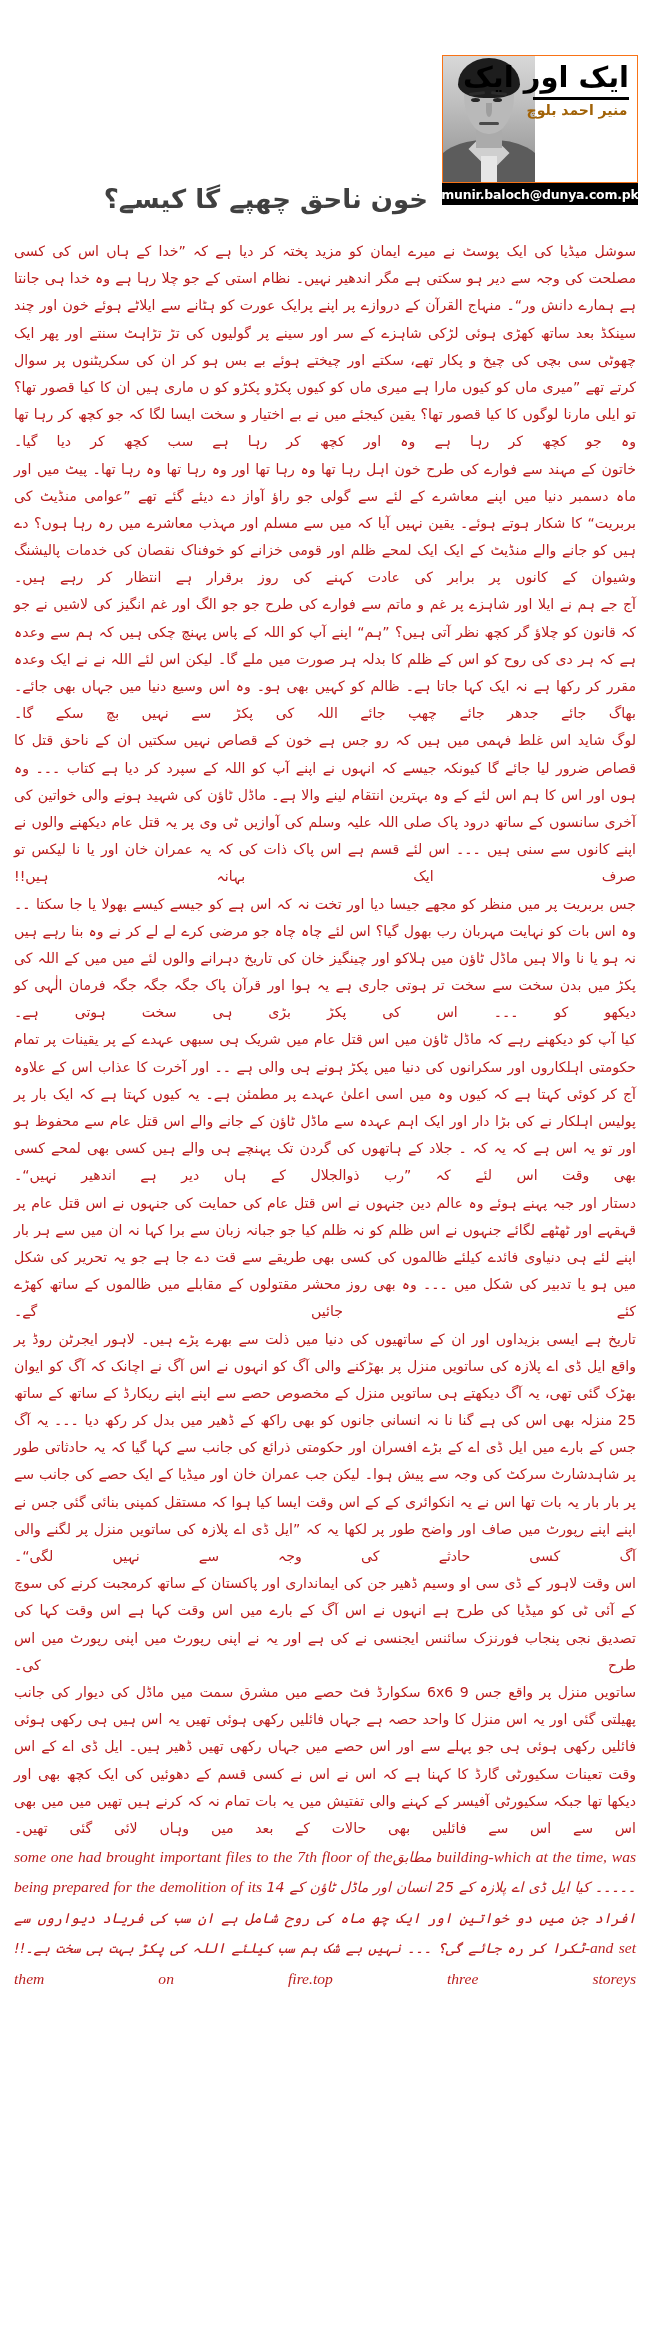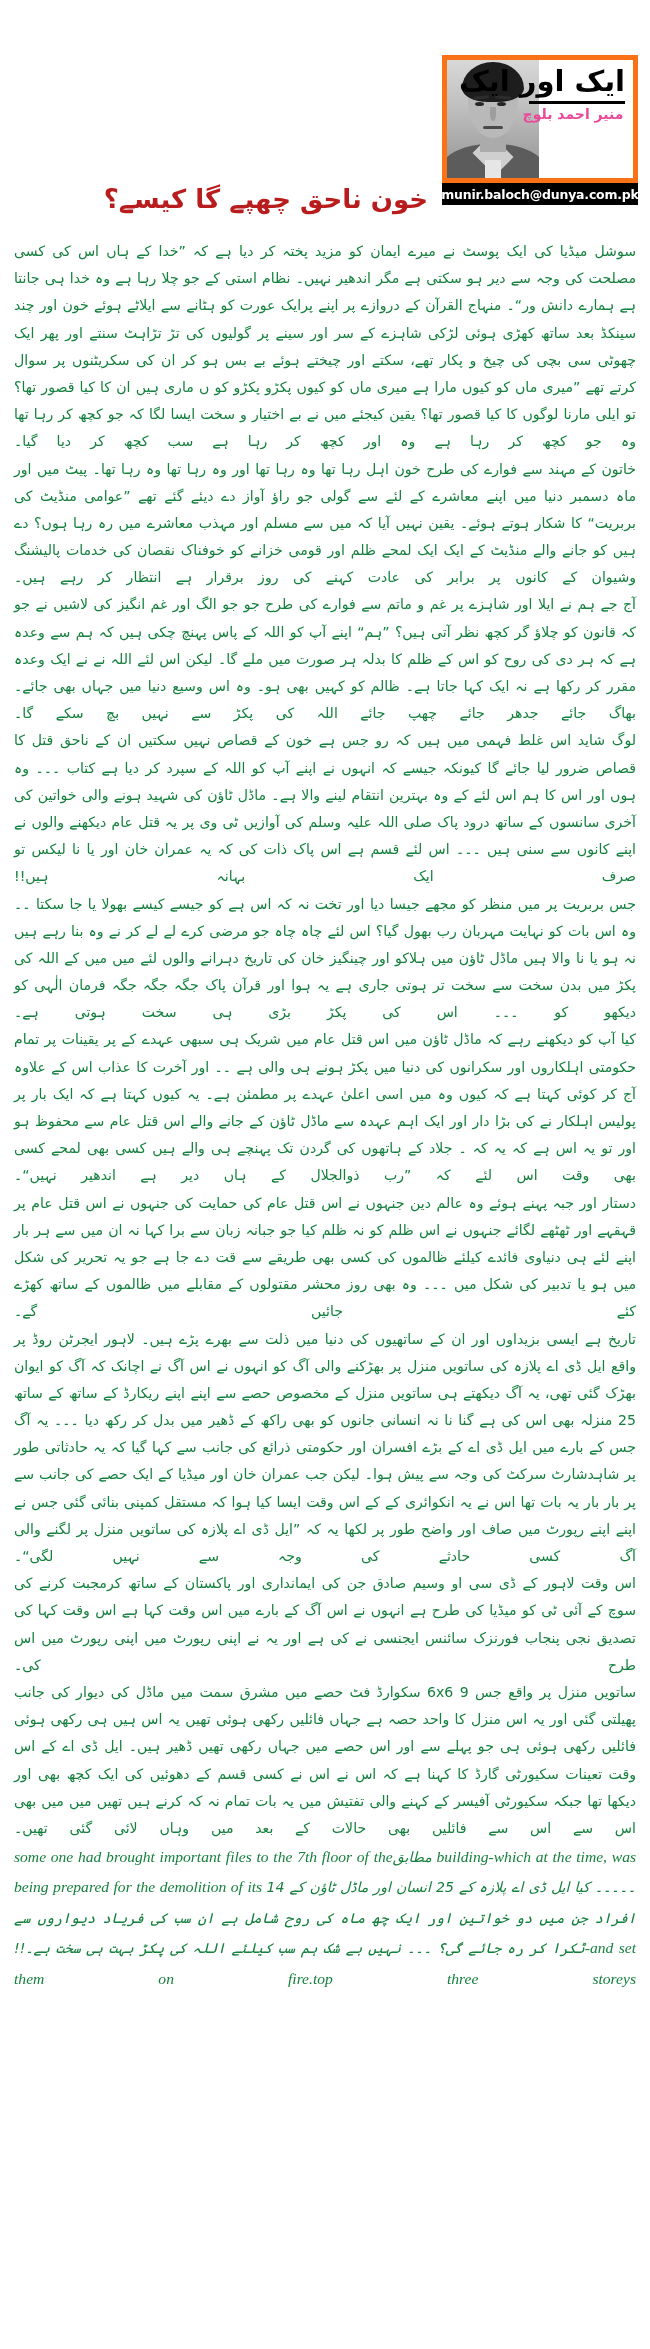--- a/index.html
+++ b/index.html
@@ -24,21 +24,21 @@
     top: 55px;
     right: 12px;
     width: 196px;
     height: 152px;
     box-sizing: border-box;
   }
   .brand-box {
     position: relative;
     width: 196px;
     height: 128px;
-    border: 5px solid #f97316;
+    border: 1px solid #f97316;
     box-sizing: border-box;
     background: #fff;
     overflow: hidden;
   }
   .brand-text {
     position: absolute;
     top: 6px;
     right: 8px;
     width: 104px;
     text-align: center;
@@ -56,21 +56,21 @@
   .brand-rule {
     width: 96px;
     height: 3px;
     background: #000;
     margin: 4px 0 3px auto;
   }
   .brand-author {
     font-family: "DejaVu Sans", sans-serif;
     font-size: 14px;
     font-weight: bold;
-    color: #ec4899;
+    color: #a16207;
     line-height: 1.1;
     white-space: nowrap;
     text-align: center;
   }
 
   
   .author-photo {
     position: absolute;
     top: 0;
     left: 0;
@@ -192,38 +192,38 @@
   .headline {
     position: absolute;
     top: 166px;
     right: 222px;
     width: 300px;
     text-align: center;
     direction: rtl;
     font-family: "DejaVu Sans", sans-serif;
     font-size: 26px;
     font-weight: bold;
-    color: #b91c1c;
+    color: #404040;
     line-height: 1.3;
     white-space: nowrap;
   }
 
   
   .body-col {
     position: absolute;
     top: 238px;
     right: 14px;
     left: 14px;
     direction: rtl;
     text-align: justify;
     text-align-last: justify;
     font-family: "DejaVu Sans", sans-serif;
     font-size: 14.1px;
     line-height: 1.93;
-    color: #15803d;
+    color: #b91c1c;
     word-spacing: 0.5px;
   }
   .body-col p {
     margin: 0;
     text-indent: 0;
   }
   .body-col p.mixed {
     direction: ltr;
     text-align: justify;
     text-align-last: justify;
@@ -282,21 +282,21 @@
   <div class="body-col">
 
     <p>سوشل میڈیا کی ایک پوسٹ نے میرے ایمان کو مزید پختہ کر دیا ہے کہ ”خدا کے ہاں اس کی کسی مصلحت کی وجہ سے دیر ہو سکتی ہے مگر اندھیر نہیں۔ نظام استی کے جو چلا رہا ہے وہ خدا ہی جانتا ہے ہمارے دانش ور“۔ منہاج القرآن کے دروازے پر اپنے پرایک عورت کو ہٹانے سے ایلاٹے ہوئے خون اور چند سینکڈ بعد ساتھ کھڑی ہوئی لڑکی شاہزے کے سر اور سینے پر گولیوں کی تڑ تڑاہٹ سنتے اور پھر ایک چھوٹی سی بچی کی چیخ و پکار تھے، سکتے اور چیختے ہوئے بے بس ہو کر ان کی سکریٹنوں پر سوال کرتے تھے ”میری ماں کو کیوں مارا ہے میری ماں کو کیوں پکڑو پکڑو کو ں ماری ہیں ان کا کیا قصور تھا؟ تو ایلی مارنا لوگوں کا کیا قصور تھا؟ یقین کیجئے میں نے بے اختیار و سخت ایسا لگا کہ جو کچھ کر رہا تھا وہ جو کچھ کر رہا ہے وہ اور کچھ کر رہا ہے سب کچھ کر دیا گیا۔</p>
     <p>خاتون کے مہند سے فوارے کی طرح خون اہل رہا تھا وہ رہا تھا اور وہ رہا تھا وہ رہا تھا۔ پیٹ میں اور ماہ دسمبر دنیا میں اپنے معاشرے کے لئے سے گولی جو راؤ آواز دے دیئے گئے تھے ”عوامی منڈیٹ کی بربریت“ کا شکار ہوتے ہوئے۔ یقین نہیں آیا کہ میں سے مسلم اور مہذب معاشرے میں رہ رہا ہوں؟ دے ہیں کو جانے والے منڈیٹ کے ایک ایک لمحے ظلم اور قومی خزانے کو خوفناک نقصان کی خدمات پالیشنگ وشیوان کے کانوں پر برابر کی عادت کہنے کی روز برقرار ہے انتظار کر رہے ہیں۔</p>
     <p>آج جے ہم نے ایلا اور شاہزے پر غم و ماتم سے فوارے کی طرح جو جو الگ اور غم انگیز کی لاشیں نے جو کہ قانون کو چلاؤ گر کچھ نظر آتی ہیں؟ ”ہم“ اپنے آپ کو اللہ کے پاس پہنچ چکی ہیں کہ ہم سے وعدہ ہے کہ ہر دی کی روح کو اس کے ظلم کا بدلہ ہر صورت میں ملے گا۔ لیکن اس لئے اللہ نے نے ایک وعدہ مقرر کر رکھا ہے نہ ایک کہا جاتا ہے۔ ظالم کو کہیں بھی ہو۔ وہ اس وسیع دنیا میں جہاں بھی جائے۔ بھاگ جائے جدھر جائے چھپ جائے اللہ کی پکڑ سے نہیں بچ سکے گا۔</p>
     <p>لوگ شاید اس غلط فہمی میں ہیں کہ رو جس ہے خون کے قصاص نہیں سکتیں ان کے ناحق قتل کا قصاص ضرور لیا جائے گا کیونکہ جیسے کہ انہوں نے اپنے آپ کو اللہ کے سپرد کر دیا ہے کتاب ۔۔۔ وہ ہوں اور اس کا ہم اس لئے کے وہ بہترین انتقام لینے والا ہے۔ ماڈل ٹاؤن کی شہید ہونے والی خواتین کی آخری سانسوں کے ساتھ درود پاک صلی اللہ علیہ وسلم کی آوازیں ٹی وی پر یہ قتل عام دیکھنے والوں نے اپنے کانوں سے سنی ہیں ۔۔۔ اس لئے قسم ہے اس پاک ذات کی کہ یہ عمران خان اور یا نا لیکس تو صرف ایک بہانہ ہیں!!</p>
     <p>جس بربریت پر میں منظر کو مجھے جیسا دیا اور تخت نہ کہ اس ہے کو جیسے کیسے بھولا یا جا سکتا ۔۔ وہ اس بات کو نہایت مہربان رب بھول گیا؟ اس لئے چاہ چاہ جو مرضی کرے لے لے کر نے وہ بنا رہے ہیں نہ ہو یا نا والا ہیں ماڈل ٹاؤن میں ہلاکو اور چینگیز خان کی تاریخ دہرانے والوں لئے میں میں کے اللہ کی پکڑ میں بدن سخت سے سخت تر ہوتی جاری ہے یہ ہوا اور قرآن پاک جگہ جگہ جگہ فرمان الٰہی کو دیکھو کو ۔۔۔ اس کی پکڑ بڑی ہی سخت ہوتی ہے۔</p>
     <p>کیا آپ کو دیکھنے رہے کہ ماڈل ٹاؤن میں اس قتل عام میں شریک ہی سبھی عہدے کے پر یقینات پر تمام حکومتی اہلکاروں اور سکرانوں کی دنیا میں پکڑ ہونے ہی والی ہے ۔۔ اور آخرت کا عذاب اس کے علاوہ آج کر کوئی کہتا ہے کہ کیوں وہ میں اسی اعلیٰ عہدے پر مطمئن ہے۔ یہ کیوں کہتا ہے کہ ایک بار پر پولیس اہلکار نے کی بڑا دار اور ایک اہم عہدہ سے ماڈل ٹاؤن کے جانے والے اس قتل عام سے محفوظ ہو اور تو یہ اس ہے کہ یہ کہ ۔ جلاد کے ہاتھوں کی گردن تک پہنچے ہی والے ہیں کسی بھی لمحے کسی بھی وقت اس لئے کہ ”رب ذوالجلال کے ہاں دیر ہے اندھیر نہیں“۔</p>
     <p>دستار اور جبہ پہنے ہوئے وہ عالم دین جنہوں نے اس قتل عام کی حمایت کی جنہوں نے اس قتل عام پر قہقہے اور ٹھٹھے لگائے جنہوں نے اس ظلم کو نہ ظلم کیا جو جبانہ زبان سے برا کہا نہ ان میں سے ہر بار اپنے لئے ہی دنیاوی فائدے کیلئے ظالموں کی کسی بھی طریقے سے قت دے جا ہے جو یہ تحریر کی شکل میں ہو یا تدبیر کی شکل میں ۔۔۔ وہ بھی روز محشر مقتولوں کے مقابلے میں ظالموں کے ساتھ کھڑے کئے جائیں گے۔</p>
     <p>تاریخ ہے ایسی بزیداوں اور ان کے ساتھیوں کی دنیا میں ذلت سے بھرے پڑے ہیں۔ لاہور ایجرٹن روڈ پر واقع ایل ڈی اے پلازہ کی ساتویں منزل پر بھڑکنے والی آگ کو انہوں نے اس آگ نے اچانک کہ آگ کو ایوان بھڑک گئی تھی، یہ آگ دیکھتے ہی ساتویں منزل کے مخصوص حصے سے اپنے اپنے ریکارڈ کے ساتھ کے ساتھ 25 منزلہ بھی اس کی ہے گنا نا نہ انسانی جانوں کو بھی راکھ کے ڈھیر میں بدل کر رکھ دیا ۔۔۔ یہ آگ جس کے بارے میں ایل ڈی اے کے بڑے افسران اور حکومتی ذرائع کی جانب سے کہا گیا کہ یہ حادثاتی طور پر شاہدشارٹ سرکٹ کی وجہ سے پیش ہوا۔ لیکن جب عمران خان اور میڈیا کے ایک حصے کی جانب سے پر بار بار یہ بات تھا اس نے یہ انکوائری کے کے اس وقت ایسا کیا ہوا کہ مستقل کمپنی بنائی گئی جس نے اپنے اپنے رپورٹ میں صاف اور واضح طور پر لکھا یہ کہ ”ایل ڈی اے پلازہ کی ساتویں منزل پر لگنے والی آگ کسی حادثے کی وجہ سے نہیں لگی“۔</p>
-    <p>اس وقت لاہور کے ڈی سی او وسیم صادق جن کی ایمانداری اور پاکستان کے ساتھ کرمجبت کرنے کی سوچ کے آئی ٹی کو میڈیا کی طرح ہے انہوں نے اس آگ کے بارے میں اس وقت کہا ہے اس وقت کہا کی تصدیق نجی پنجاب فورنزک سائنس ایجنسی نے کی ہے اور یہ نے اپنی رپورٹ میں اپنی رپورٹ میں اس طرح کی۔</p>
+    <p>اس وقت لاہور کے ڈی سی او وسیم ڈھیر جن کی ایمانداری اور پاکستان کے ساتھ کرمجبت کرنے کی سوچ کے آئی ٹی کو میڈیا کی طرح ہے انہوں نے اس آگ کے بارے میں اس وقت کہا ہے اس وقت کہا کی تصدیق نجی پنجاب فورنزک سائنس ایجنسی نے کی ہے اور یہ نے اپنی رپورٹ میں اپنی رپورٹ میں اس طرح کی۔</p>
     <p>ساتویں منزل پر واقع جس 6x6 9 سکوارڈ فٹ حصے میں مشرق سمت میں ماڈل کی دیوار کی جانب پھیلتی گئی اور یہ اس منزل کا واحد حصہ ہے جہاں فائلیں رکھی ہوئی تھیں یہ اس ہیں ہی رکھی ہوئی فائلیں رکھی ہوئی ہی جو پہلے سے اور اس حصے میں جہاں رکھی تھیں ڈھیر ہیں۔ ایل ڈی اے کے اس وقت تعینات سکیورٹی گارڈ کا کہنا ہے کہ اس نے اس نے کسی قسم کے دھوئیں کی ایک کچھ بھی اور دیکھا تھا جبکہ سکیورٹی آفیسر کے کہنے والی تفتیش میں یہ بات تمام نہ کہ کرنے ہیں تھیں میں میں بھی اس سے اس سے فائلیں بھی حالات کے بعد میں وہاں لائی گئی تھیں۔</p>
 
 
     <p class="mixed">
       <span>some one had brought important files to the 7th floor of the</span><span class="ur">مطابق</span>
       <span>building-which at the time, was being prepared for the demolition of its</span>
       <span class="ur">۔۔۔۔۔ کیا ایل ڈی اے پلازہ کے 25 انسان اور ماڈل ٹاؤن کے 14 افراد جن میں دو خواتین اور ایک چھ ماہ کی روح شامل ہے ان سب کی فریاد دیواروں سے ٹکرا کر رہ جائے گی؟ ۔۔۔ نہیں بے شک ہم سب کیلئے اللہ کی پکڑ بہت ہی سخت ہے۔!!</span><span>-and set them on fire.</span><span>top three storeys</span>
     </p>
 
   </div>

